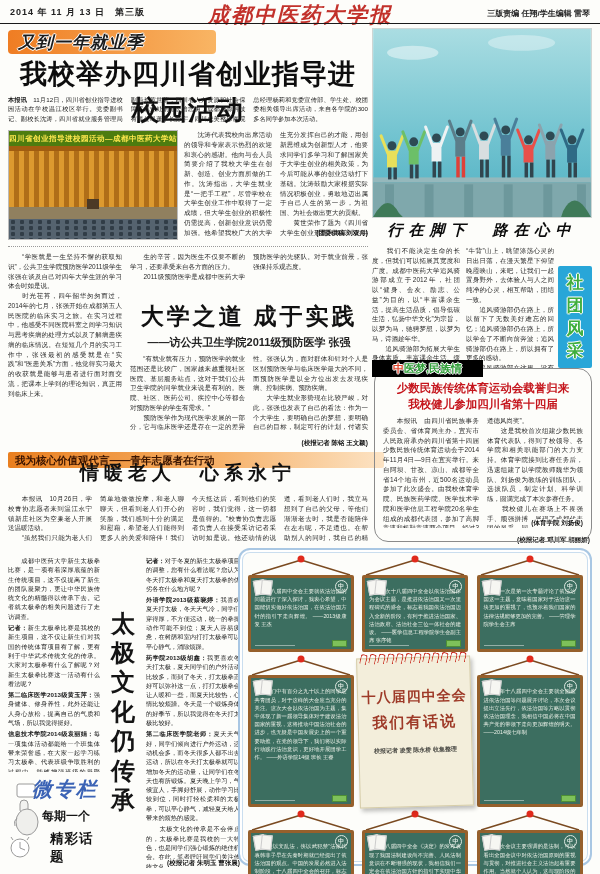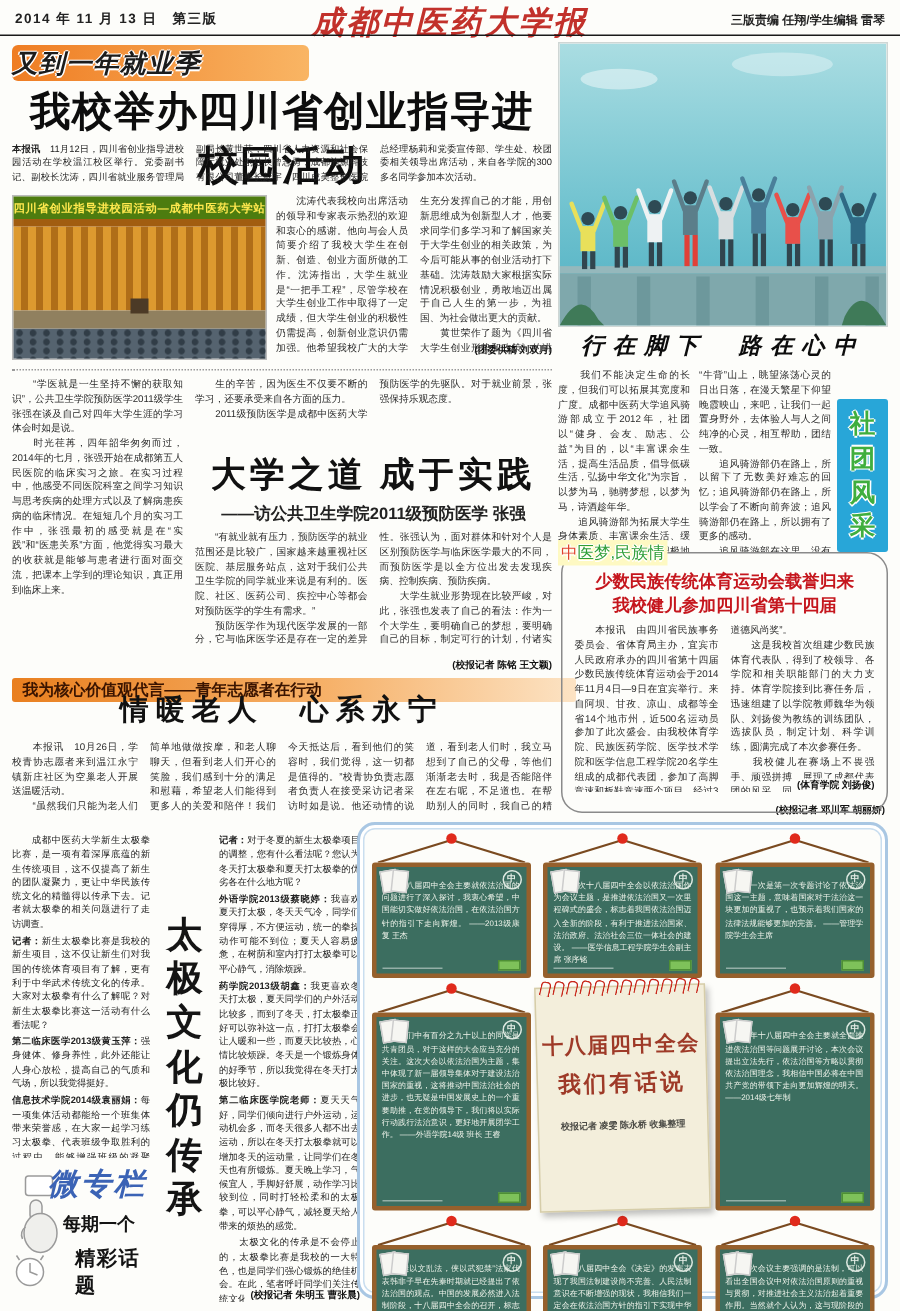--- a/index.html
+++ b/index.html
@@ -11,21 +11,21 @@
             font-family:"Liberation Serif","DejaVu Serif",serif;font-weight:bold;font-style:italic;letter-spacing:2px;}
   .mh-ed{position:absolute;right:10px;top:8px;font-size:8px;font-weight:bold;margin-left:19px;}
   .mh-rule{position:absolute;left:0;right:0;top:23px;height:1px;background:#1a1a1a;}
   
   .body-txt{font-size:6.5px;line-height:1.5;text-align:justify;white-space:pre-line;color:#2a2a2a;}
   .credit{font-size:6.5px;font-weight:bold;text-align:right;color:#111;}
   .para{margin:0 0 2px 0;font-size:6.2px;line-height:1.5;text-align:justify;}
   .para b{font-weight:bold;}
   
   .lead-badge{position:absolute;left:8px;top:30px;width:198px;height:24px;border-radius:4px;
-              background:linear-gradient(90deg,#ef7d23,#f9b564);display:flex;align-items:center;
+              background:linear-gradient(90deg,#ef7d23,#f9b564);display:flex;align-items:center;padding-left:10px;
               font-size:17px;font-weight:bold;font-style:italic;letter-spacing:1px;color:#1c1c1c;
               text-shadow:1px 0 #fff,-1px 0 #fff,0 1px #fff,0 -1px #fff;}
   .lead-head{position:absolute;left:8px;top:56px;width:360px;text-align:center;font-size:27px;
              font-weight:bold;color:#0d0d0d;letter-spacing:1px;}
   .lead-introwrap{position:absolute;left:8px;top:95px;width:360px;height:33px;overflow:hidden;
                   columns:3;column-gap:8px;column-fill:auto;}
   .lead-rowb{position:absolute;left:8px;top:130px;width:360px;height:110px;display:flex;gap:6px;}
   .photo1{width:170px;height:110px;border:1px solid #bbb;box-sizing:border-box;display:flex;flex-direction:column;}
   .photo1 .banner{height:15px;background:#4d7c0f;color:#ffe84e;font-size:7.5px;font-weight:bold;
                   text-align:right;line-height:15px;letter-spacing:.5px;}
@@ -79,21 +79,21 @@
             font-style:italic;letter-spacing:6px;font-family:"Liberation Serif","DejaVu Serif",serif;color:#0c0c0c;}
   .hike-txt{position:absolute;left:372px;top:246px;width:182px;height:122px;display:flex;gap:6px;}
   .hike-col{flex:1;overflow:hidden;}
   .club-badge{position:absolute;left:558px;top:266px;width:34px;height:102px;background:#28a6d8;border-radius:2px;
               display:flex;flex-direction:column;align-items:center;justify-content:center;gap:3px;}
   .club-badge span{font-size:17px;font-weight:bold;color:#3fae3e;line-height:1.15;
                    text-shadow:1px 0 #fff,-1px 0 #fff,0 1px #fff,0 -1px #fff;}
   
   .sports{position:absolute;left:374px;top:368px;width:218px;height:174px;border:1px solid #8a8a8a;
           border-radius:14px;box-sizing:border-box;padding:10px 8px 4px;}
-  .sports-badge{position:absolute;left:-3px;top:-9px;background:#fef9c3;padding:1px 2px;font-size:11px;font-weight:normal;
+  .sports-badge{position:absolute;left:-3px;top:-9px;background:#000000;padding:1px 21px;font-size:11px;font-weight:bold;
                 color:#2f9e38;text-shadow:1px 0 #fff,-1px 0 #fff,0 1px #fff,0 -1px #fff;}
   .sports-badge .fc{color:#e0442c;}
   .sports-head{text-align:center;color:#c5161d;font-size:11.5px;font-weight:bold;line-height:1.35;margin-top:2px;}
   .sports-cols{display:flex;gap:8px;margin-top:4px;height:112px;}
   .sports-col{flex:1;overflow:hidden;position:relative;}
   .sports-credit{position:absolute;right:0;bottom:0;background:#fdfdfa;padding-left:3px;}
   
   .forum{position:absolute;left:238px;top:548px;width:354px;height:318px;border:2px solid #a9c7e3;border-radius:12px;
          box-shadow:inset 0 0 0 2px #fff, inset 0 0 0 3px #cadeef;box-sizing:border-box;padding:5px 6px;}
   .fgrid{display:grid;grid-template-columns:repeat(3,1fr);grid-template-rows:repeat(3,1fr);gap:3px;height:100%;}

